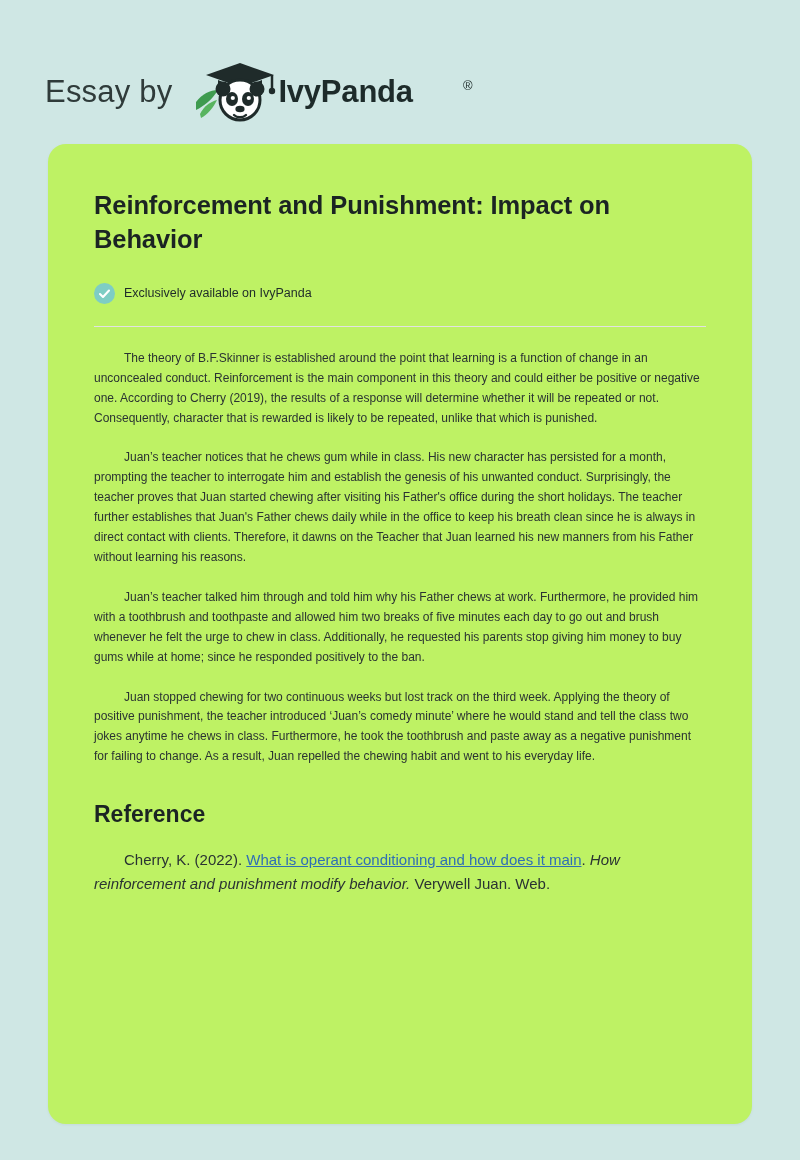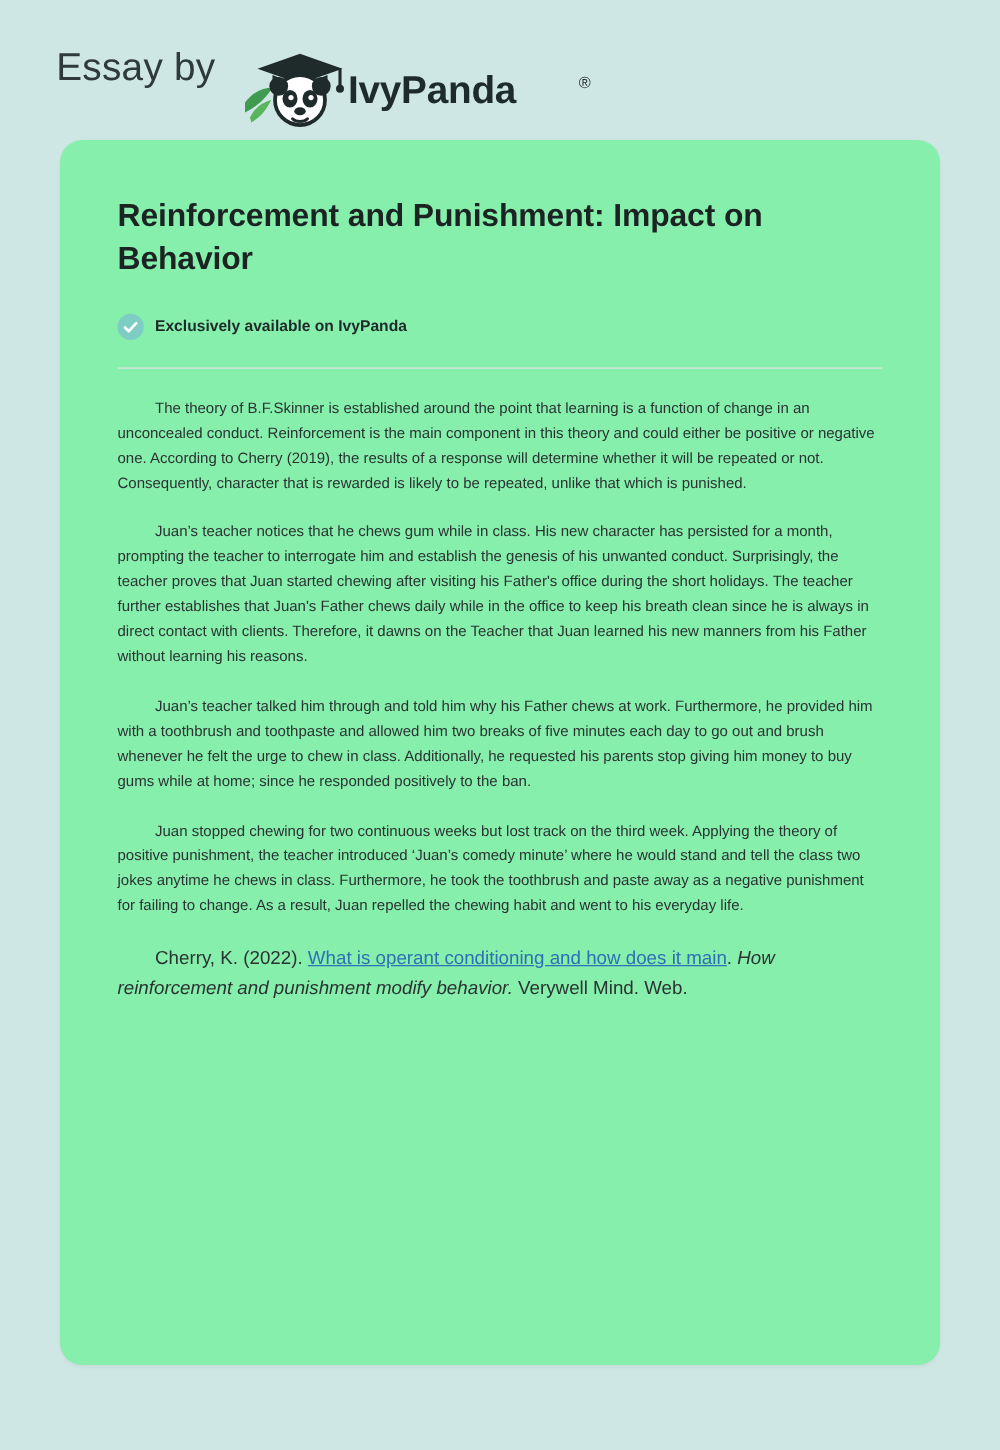--- a/index.html
+++ b/index.html
@@ -16,23 +16,23 @@
   }
   .page {
     width: 800px;
     min-height: 1160px;
     position: relative;
     padding: 0;
   }
   
   .brand-header {
     display: flex;
-    align-items: flex-start;
+    align-items: center;
     padding: 38px 0 0 45px;
-    height: 112px;
+    height: 144px;
   }
   .brand-essay {
     font-size: 31px;
     color: #2f3b3a;
     letter-spacing: 0.2px;
     font-weight: 400;
     line-height: 1;
     white-space: nowrap;
   }
   .brand-logo {
@@ -63,21 +63,21 @@
   }
   .brand-reg {
     font-size: 13px;
     color: #1d2b2a;
     margin-top: 2px;
     margin-left: 2px;
   }
   
   .card {
     margin: 0 48px;
-    background: #86efac;
+    background: #bef264;
     border-radius: 18px;
     padding: 44px 46px 52px 46px;
     min-height: 980px;
     box-shadow: 0 1px 3px rgba(0,0,0,0.05);
   }
   h1.doc-title {
     font-size: 25.5px;
     line-height: 1.35;
     margin: 0 0 26px 0;
     color: #1b2423;
@@ -96,21 +96,21 @@
     border-radius: 50%;
     background: #7ecdc4;
     display: flex;
     align-items: center;
     justify-content: center;
     flex: 0 0 auto;
   }
   .check-badge svg { display: block; }
   .exclusive-text {
     font-size: 12.5px;
-    font-weight: bold;
+    font-weight: normal;
     color: #1e2a29;
   }
   .divider {
     height: 1px;
     background: #e2e2e2;
     margin: 0 0 22px 0;
     border: 0;
   }
   p.para {
     margin: 0 0 20px 0;
@@ -190,22 +190,23 @@
       <span class="exclusive-text">Exclusively available on IvyPanda</span>
     </div>
 
     <hr class="divider">
 
     <p class="para">The theory of B.F.Skinner is established around the point that learning is a function of change in an unconcealed conduct. Reinforcement is the main component in this theory and could either be positive or negative one. According to Cherry (2019), the results of a response will determine whether it will be repeated or not. Consequently, character that is rewarded is likely to be repeated, unlike that which is punished.</p>
     <p class="para">Juan’s teacher notices that he chews gum while in class. His new character has persisted for a month, prompting the teacher to interrogate him and establish the genesis of his unwanted conduct. Surprisingly, the teacher proves that Juan started chewing after visiting his Father's office during the short holidays. The teacher further establishes that Juan's Father chews daily while in the office to keep his breath clean since he is always in direct contact with clients. Therefore, it dawns on the Teacher that Juan learned his new manners from his Father without learning his reasons.</p>
     <p class="para">Juan’s teacher talked him through and told him why his Father chews at work. Furthermore, he provided him with a toothbrush and toothpaste and allowed him two breaks of five minutes each day to go out and brush whenever he felt the urge to chew in class. Additionally, he requested his parents stop giving him money to buy gums while at home; since he responded positively to the ban.</p>
     <p class="para">Juan stopped chewing for two continuous weeks but lost track on the third week. Applying the theory of positive punishment, the teacher introduced ‘Juan’s comedy minute’ where he would stand and tell the class two jokes anytime he chews in class. Furthermore, he took the toothbrush and paste away as a negative punishment for failing to change. As a result, Juan repelled the chewing habit and went to his everyday life.</p>
 
+    <h2 class="ref-title">Reference</h2>
 
     <p class="reference">
       <span>Cherry, K. (2022).</span>
       <a href="#">What is operant conditioning and how does it main</a><span>.</span>
       <span class="it">How reinforcement and punishment modify behavior.</span>
-      <span>Verywell Mind. Web.</span>
+      <span>Verywell Juan. Web.</span>
     </p>
 
   </div>
 </div>
 
 </body></html>

